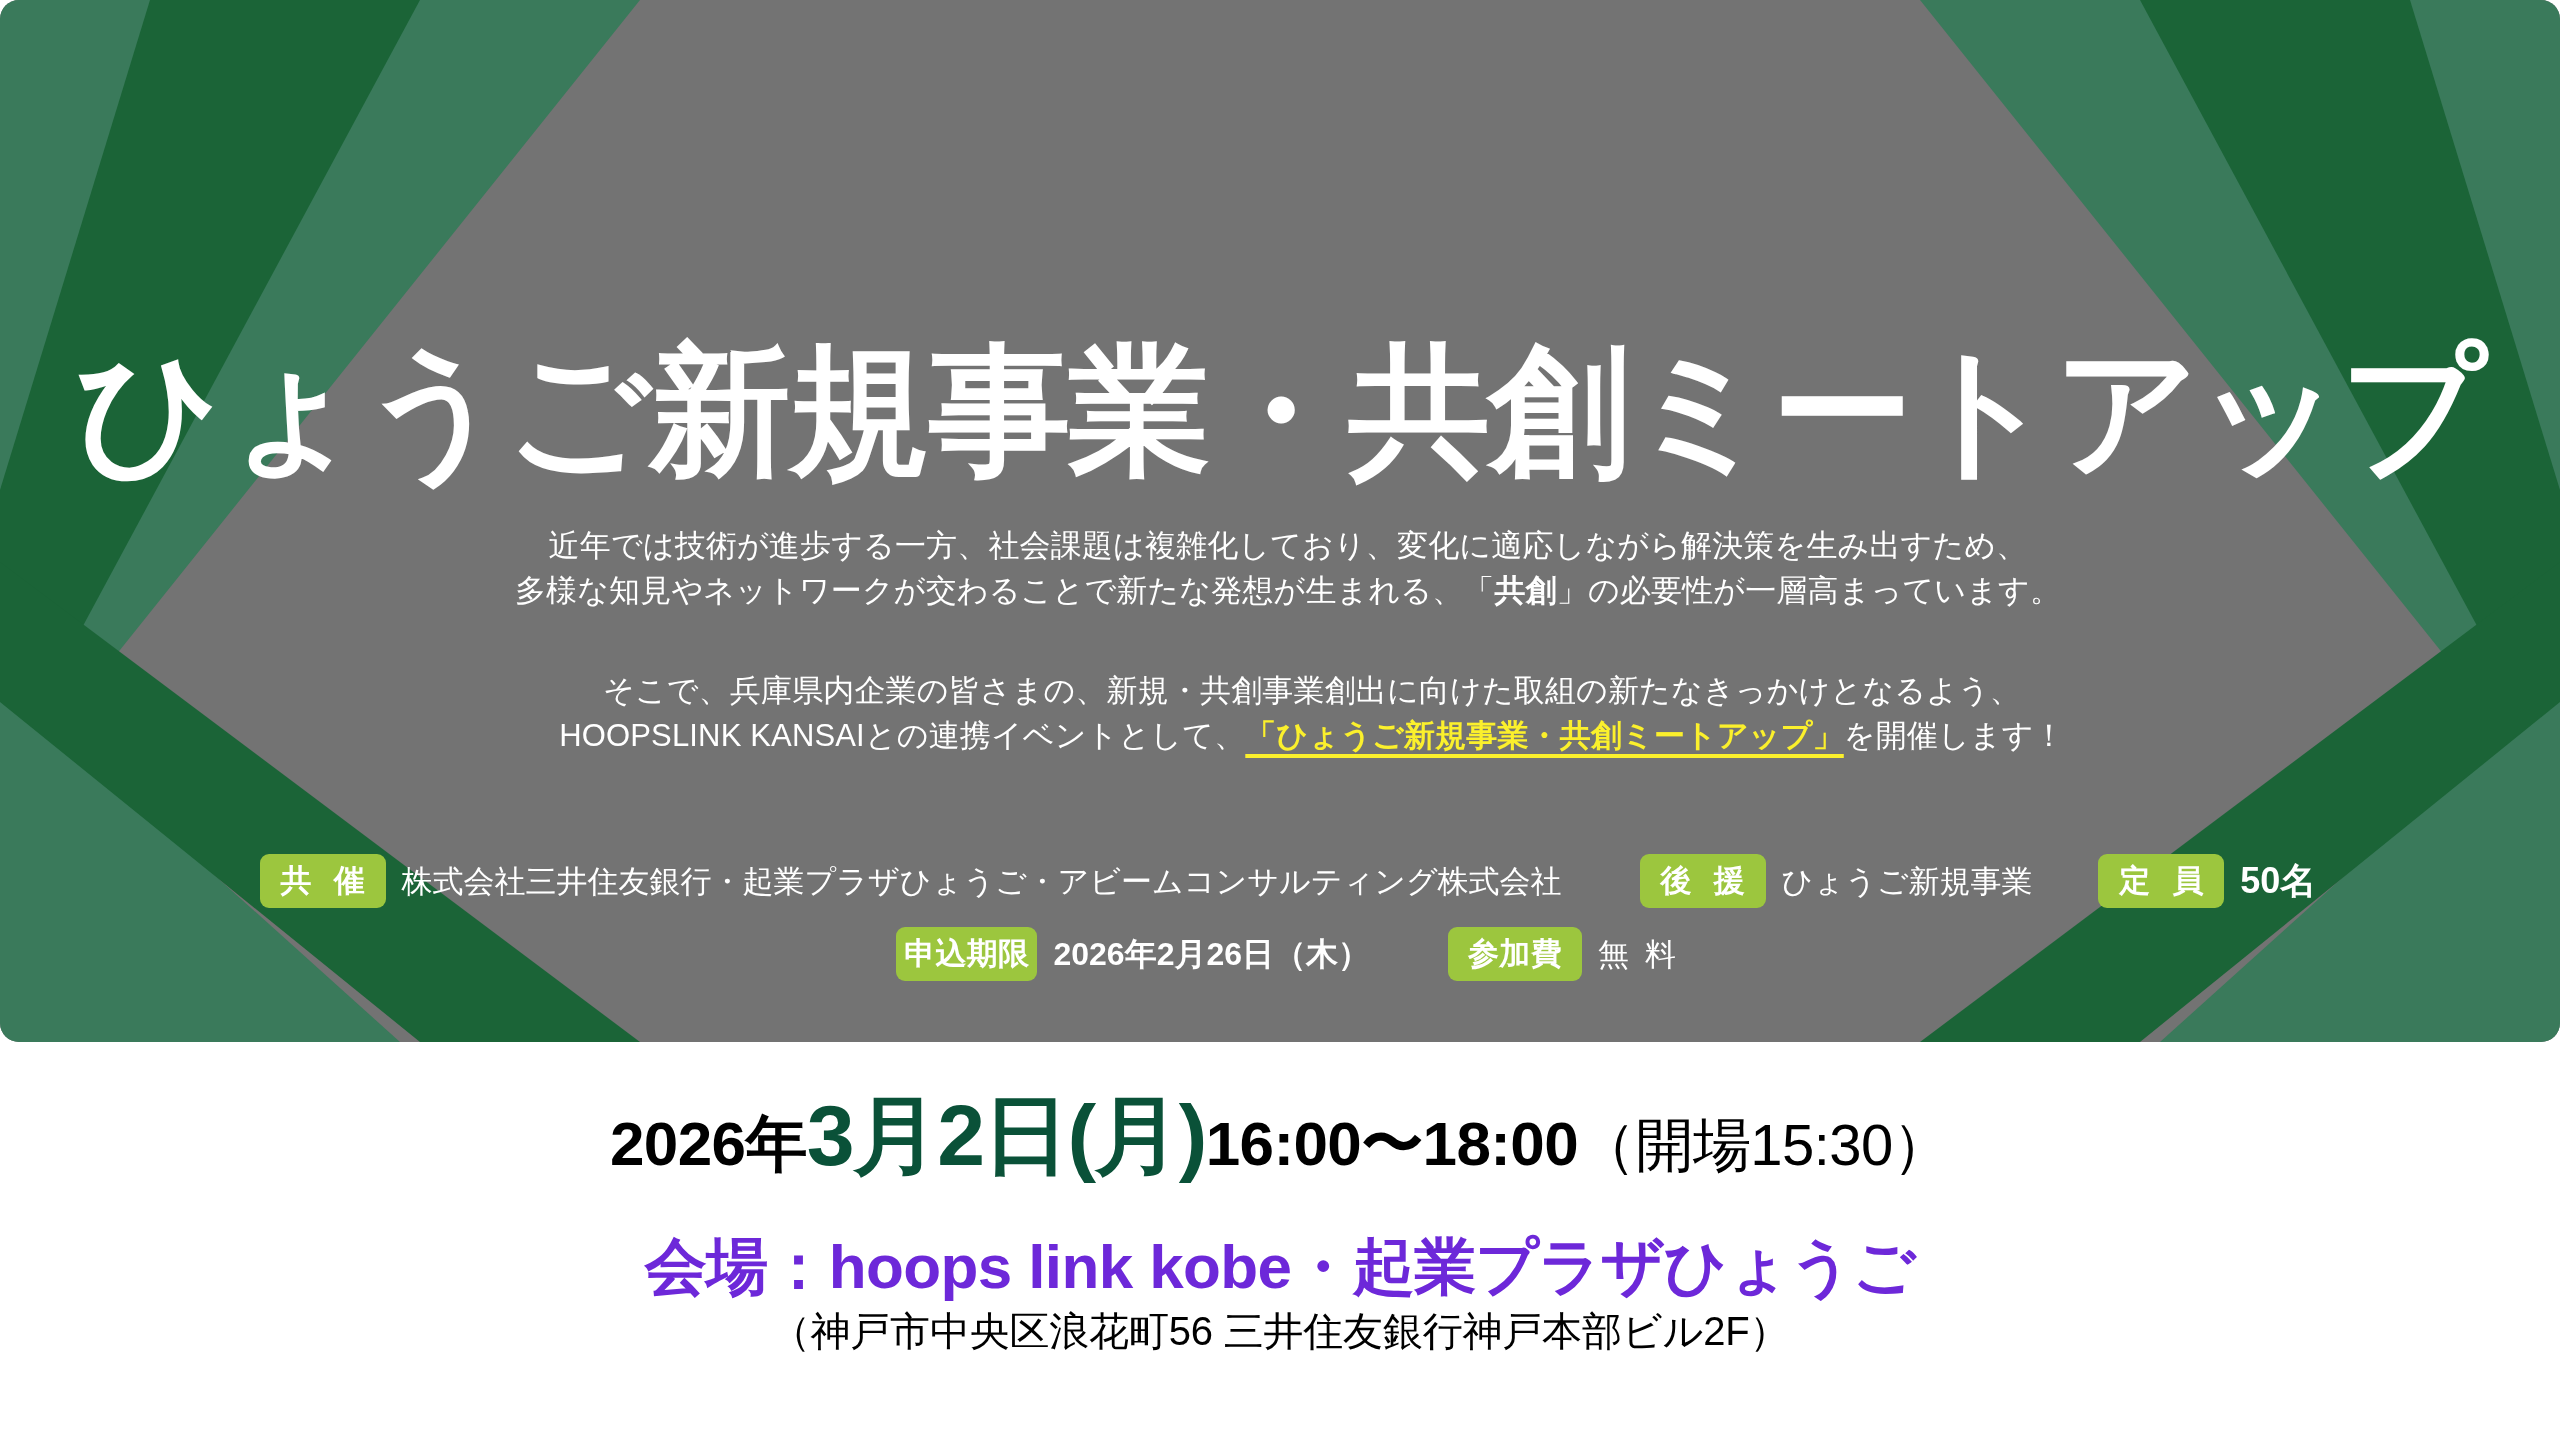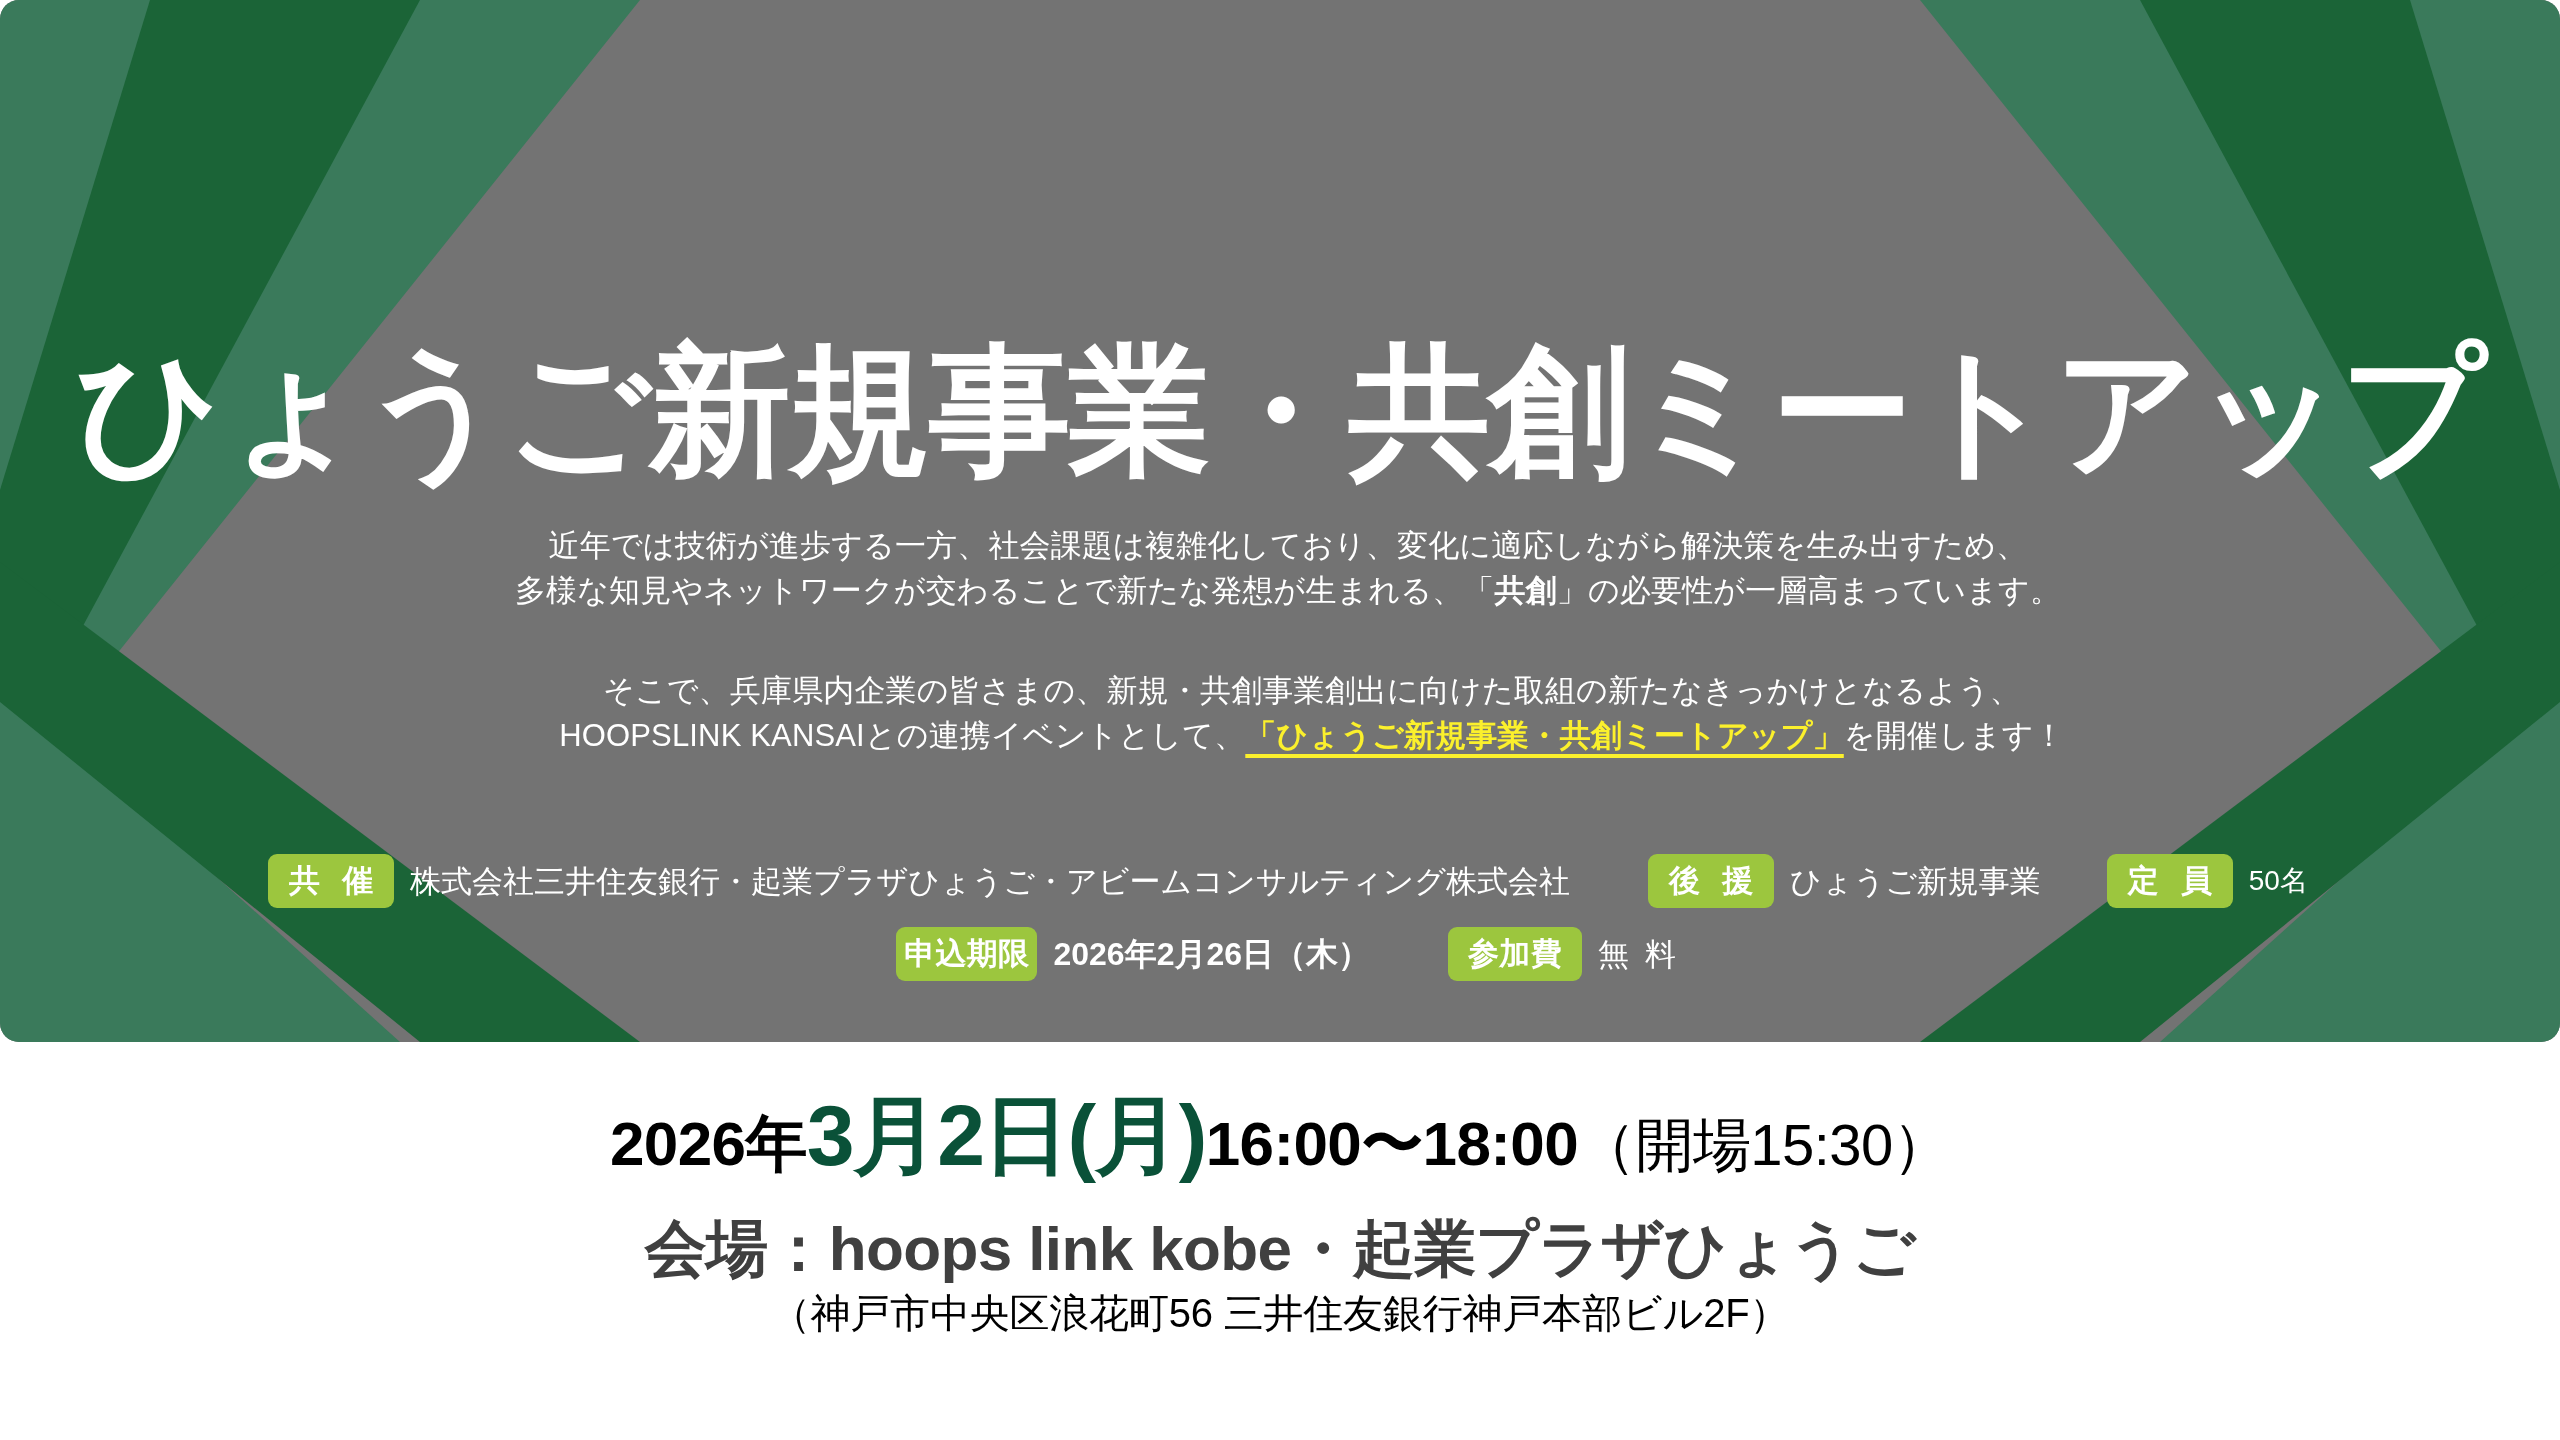--- a/index.html
+++ b/index.html
@@ -188,21 +188,22 @@
     color: #ffffff;
     font-size: 31px;
     line-height: 1;
     white-space: nowrap;
     margin-left: 16px;
   }
   .badge-value.tight {
     letter-spacing: 0.12em;
   }
   .badge-value.small {
-    font-size: 28px;
+    font-size: 36px;
+    font-weight: bold;
   }
   .badge-value.bold {
     font-weight: 700;
     font-size: 32px;
   }
   .gap-lg { width: 78px; flex: none; }
   .gap-md { width: 66px; flex: none; }
 
   
   .footer {
@@ -239,24 +240,24 @@
     color: #000000;
     letter-spacing: -0.01em;
   }
   .date-open {
     font-size: 58px;
     font-weight: 400;
     color: #000000;
     letter-spacing: -0.01em;
   }
   .venue-line {
-    margin-top: 38px;
+    margin-top: 56px;
     font-size: 62px;
     font-weight: 700;
-    color: #404040;
+    color: #6d28d9;
     letter-spacing: -0.01em;
     line-height: 1.05;
     white-space: nowrap;
   }
   .venue-addr {
     margin-top: 10px;
     font-size: 40px;
     font-weight: 400;
     color: #000000;
     letter-spacing: -0.005em;

